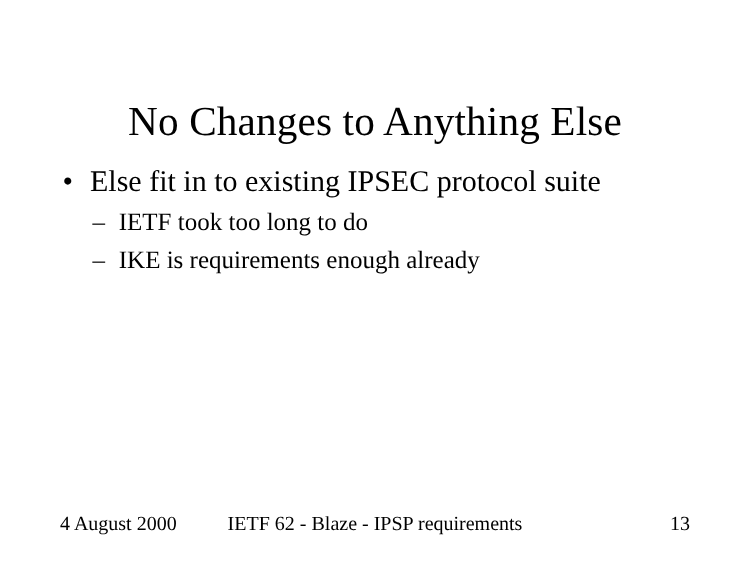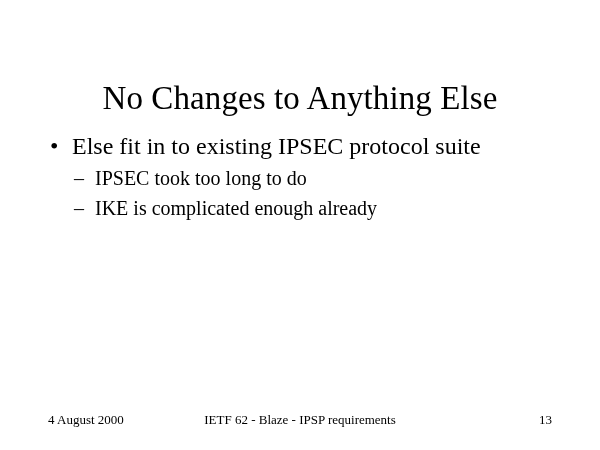--- a/index.html
+++ b/index.html
@@ -69,21 +69,21 @@
     width: 20px;
     font-size: 20px;
     line-height: 30px;
   }
   .footer {
     position: absolute;
     left: 0;
     top: 412px;
     width: 484px;
     height: 16px;
-    font-size: 13px;
+    font-size: 16px;
     line-height: 16px;
   }
   .footer-date {
     position: absolute;
     left: 48px;
     top: 0;
     white-space: nowrap;
   }
   .footer-center {
     position: absolute;
@@ -111,26 +111,26 @@
 
   <div class="body-list">
 
     <div class="bullet-l1">
       <span class="marker">•</span>
       <span>Else fit in to existing IPSEC protocol suite</span>
     </div>
 
     <div class="bullet-l2">
       <span class="marker">–</span>
-      <span>IPSEC took too long to do</span>
+      <span>IETF took too long to do</span>
     </div>
 
     <div class="bullet-l2">
       <span class="marker">–</span>
-      <span>IKE is complicated enough already</span>
+      <span>IKE is requirements enough already</span>
     </div>
 
   </div>
 
   <div class="footer">
     <span class="footer-date">4 August 2000</span>
     <span class="footer-center">IETF 62 - Blaze - IPSP requirements</span>
     <span class="footer-page">13</span>
   </div>
 

